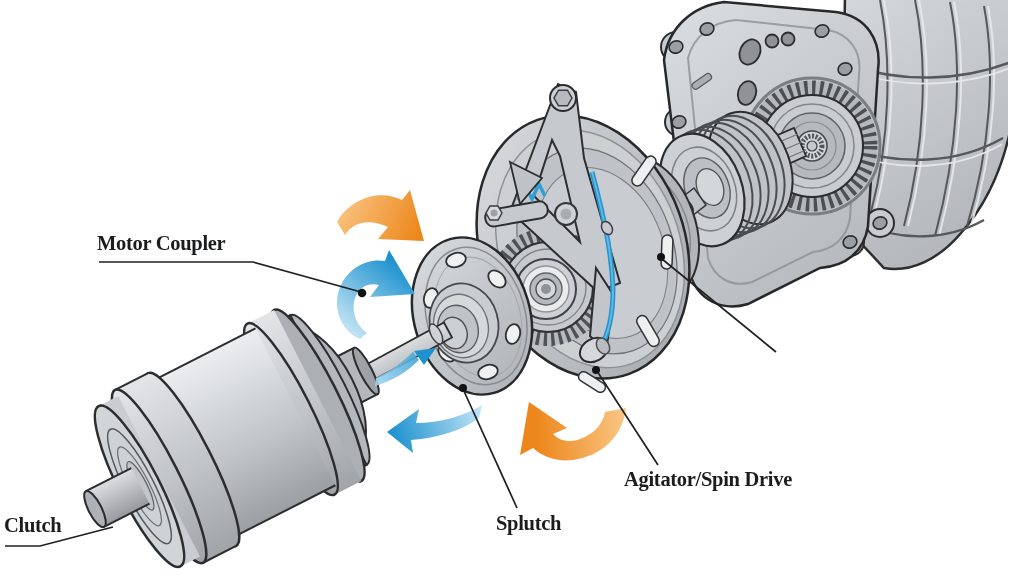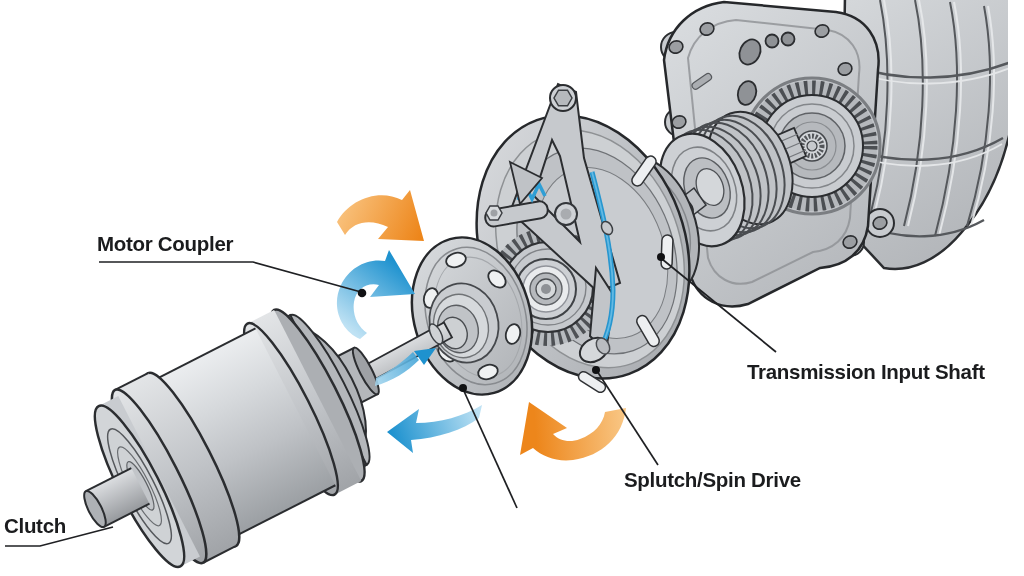--- a/index.html
+++ b/index.html
@@ -1,18 +1,18 @@
 <!DOCTYPE html>
 <html style="--label-color: #1b1c1e;"><head>
 <meta charset="utf-8">
 <style>
   html,body{margin:0;padding:0;background:#fff;}
   .stage{
     position:relative;width:1008px;height:576px;background:#ffffff;
-    overflow:hidden;font-family:Liberation Sans, sans-serif;
+    overflow:hidden;font-family:Liberation Serif, serif;
   }
   .stage svg{position:absolute;left:0;top:0;}
   .lbl{
     position:absolute;color:var(--label-color,#1b1c1e);
     font-size:20.5px;font-weight:bold;letter-spacing:-0.3px;
     white-space:nowrap;line-height:29px;
   }
   .lbl-motor-coupler{left:97px;top:229px;}
   .lbl-motor{left:4px;top:511px;}
   .lbl-splutch{left:496px;top:509px;}
@@ -333,19 +333,19 @@
     <circle cx="596" cy="370" r="4"></circle>
     <circle cx="661" cy="257" r="4"></circle>
   </g>
 </svg>
 
 <div class="lbl lbl-motor-coupler">Motor Coupler</div>
 
 <div class="lbl lbl-motor">Clutch</div>
 
 <div class="lbl lbl-splutch">
+  <div>Splutch</div>
 </div>
 
-<div class="lbl lbl-agitator">Splutch/Spin Drive</div>
-
-<div class="lbl lbl-transmission">Transmission Input Shaft</div>
+<div class="lbl lbl-agitator">Agitator/Spin Drive</div>
+
 
 </div>
 
 </body></html>

